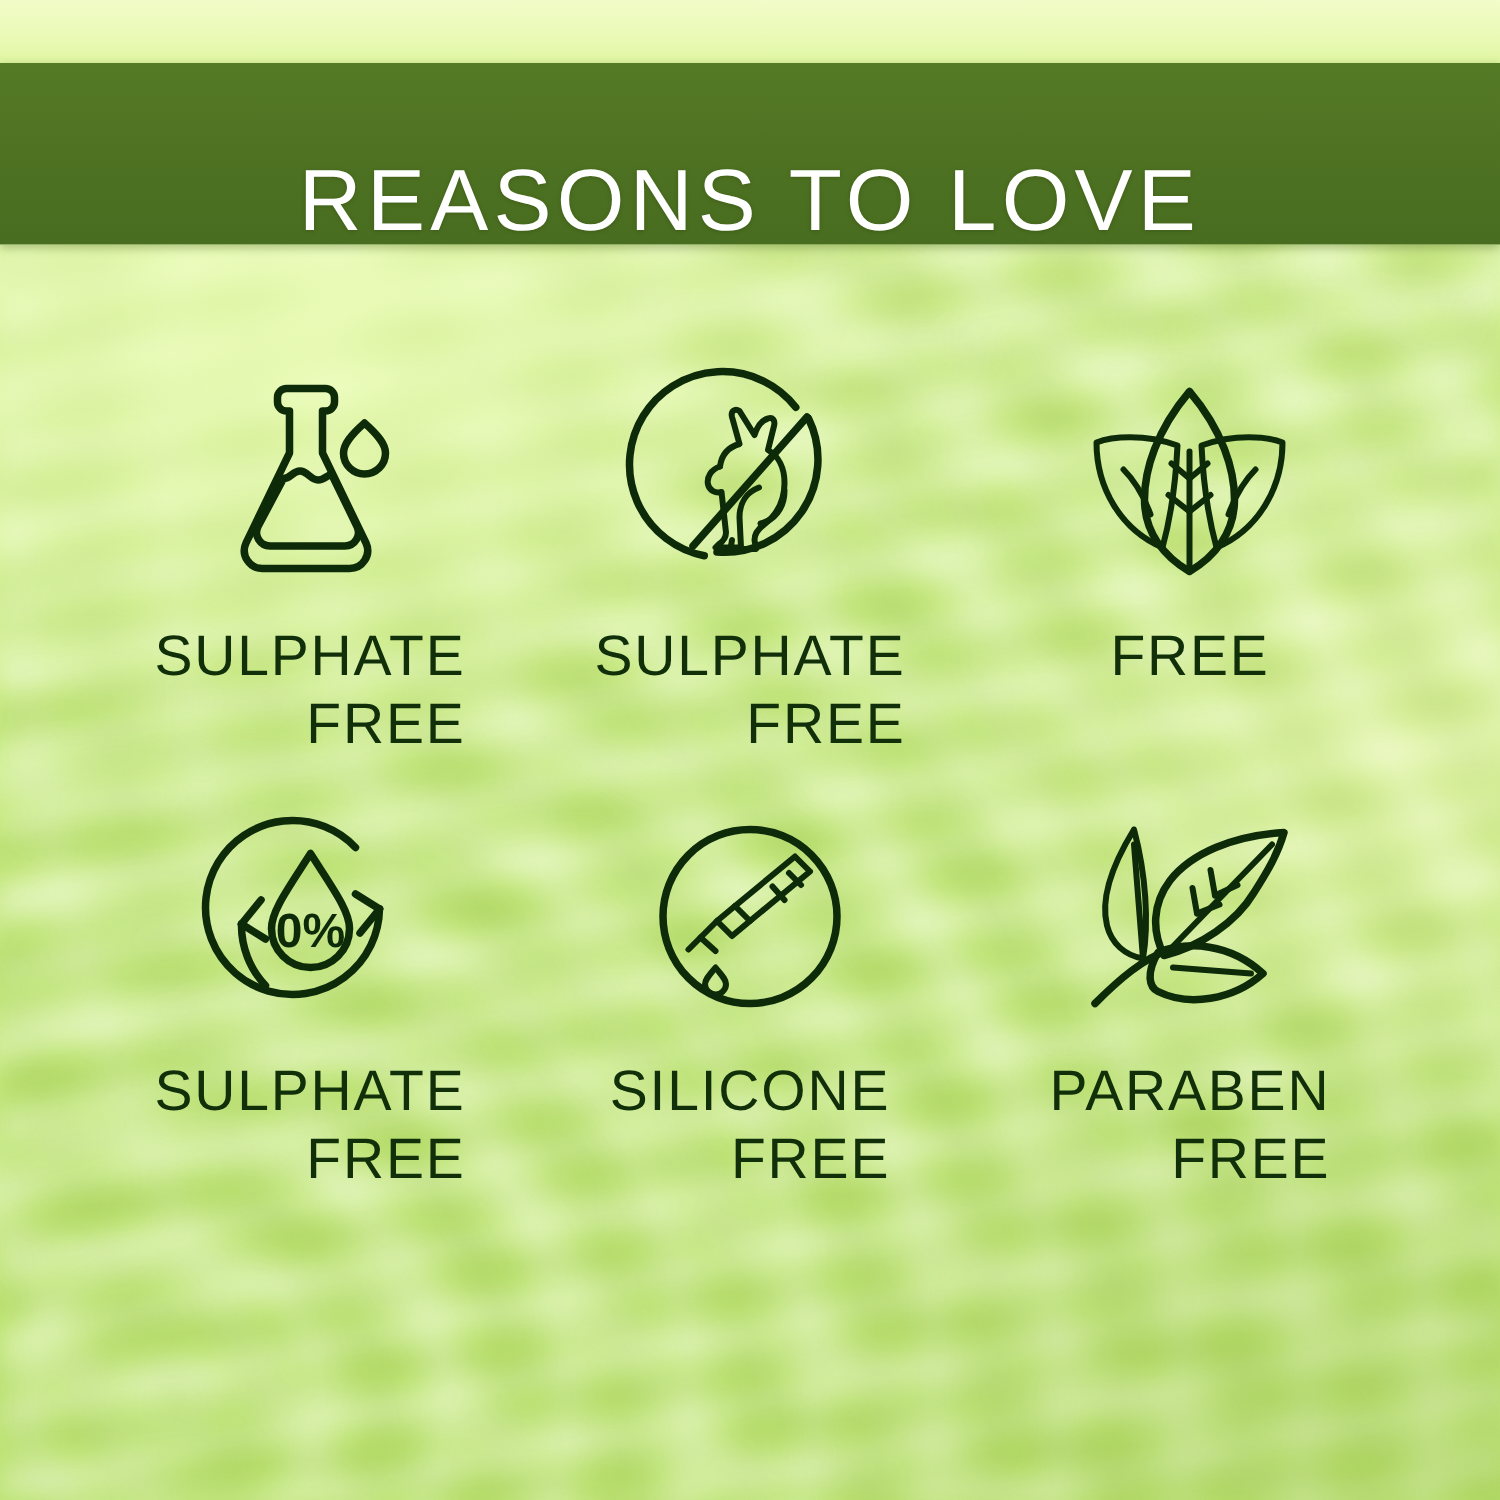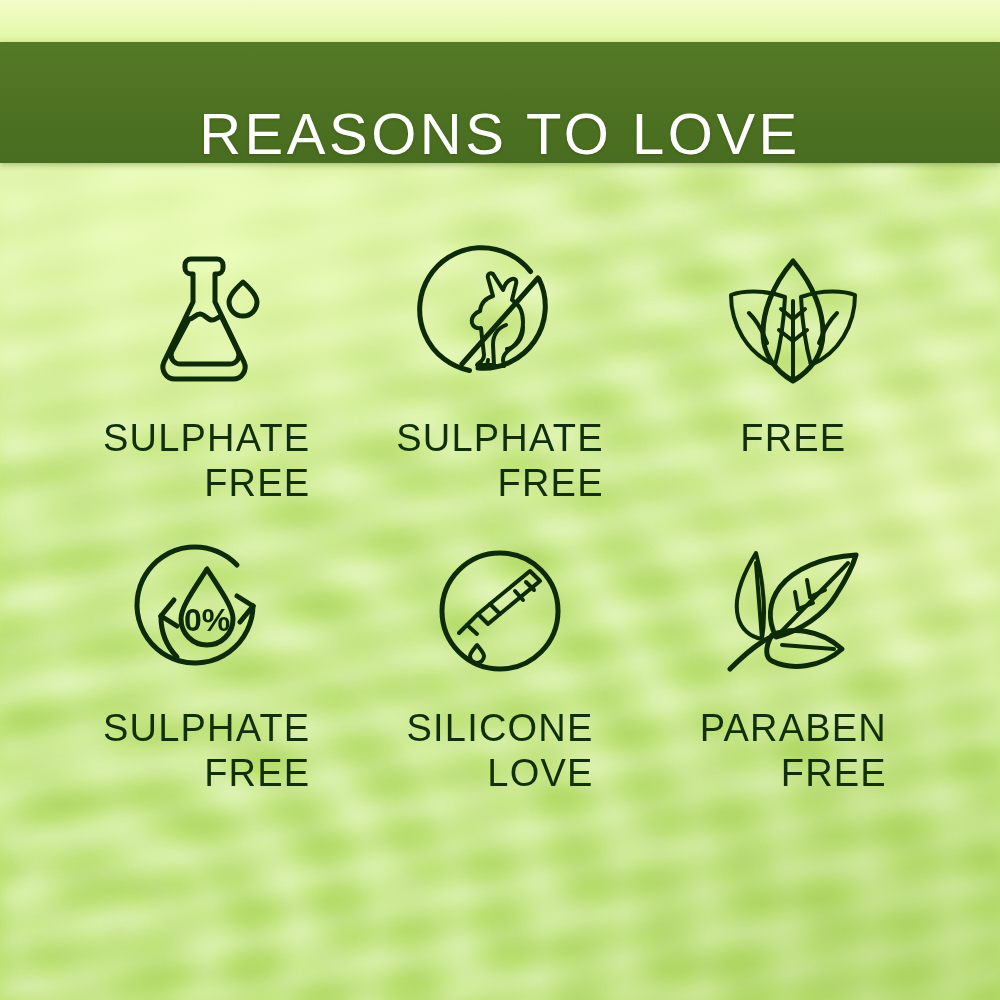--- a/index.html
+++ b/index.html
@@ -241,21 +241,21 @@
           <path class="stroke-thin" d="M106 36 l-10 -10 l-40 33 l10 10 z"></path>
           <path class="stroke-thin" d="M56 59 l-12 10 l10 10 l12 -10"></path>
           <line class="stroke-thin" x1="81" y1="46" x2="89" y2="55"></line>
           <line class="stroke-thin" x1="92" y1="37" x2="100" y2="45"></line>
           <path class="stroke-thin" d="M44 69 l-10 10 l-1 1 l10 9"></path>
           <path class="stroke-thin" d="M33 80 l-8 8"></path>
           <path class="stroke-thin" d="M43 100 c-4 5 -7 8 -7 11 a7 7 0 0 0 14 0 c0 -3 -3 -6 -7 -11 z"></path>
         </svg>
       </div>
       <div class="badge-label">SILICONE
-LOVE</div>
+FREE</div>
     </div>
 
     <div class="badge">
       <div class="badge-icon">
         <svg width="142" height="132" viewBox="0 0 142 132" aria-hidden="true">
           <path class="stroke-thin" d="M34 8 C18 34 12 56 16 72 c3 12 12 20 24 22 c4 -24 2 -56 -6 -86 z"></path>
           <line class="stroke-thin" x1="34" y1="18" x2="40" y2="94"></line>
           <path class="stroke" d="M134 10 C100 12 72 24 58 42 c-12 16 -12 34 -4 50 c24 -6 48 -22 60 -42 c9 -14 16 -26 20 -40 z"></path>
           <line class="stroke-thin" x1="126" y1="18" x2="56" y2="90"></line>
           <path class="stroke-thin" d="M88 52 l-3 -17"></path>

